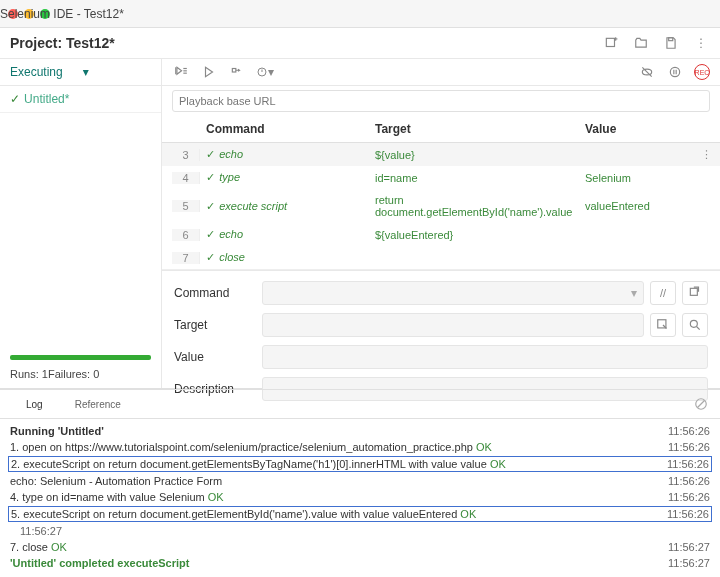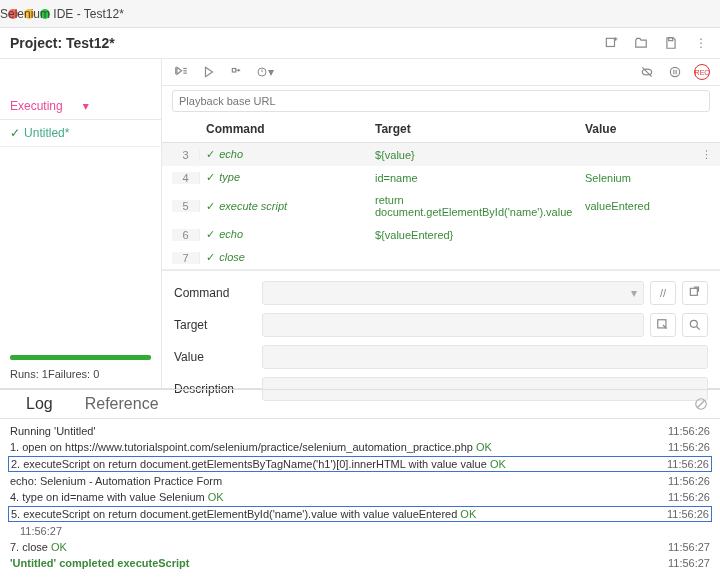--- a/index.html
+++ b/index.html
@@ -10,21 +10,21 @@
 .tl-red { background: #ff5f57; }
 .tl-yellow { background: #febc2e; }
 .tl-green { background: #28c840; }
 .title { position: absolute; left: 0; right: 0; text-align: left; font-size: 12px; color: #444; }
 .proj-row { display: flex; align-items: center; padding: 6px 10px; border-bottom: 1px solid #e8e8e8; justify-content: space-between; }
 .proj-left { font-size: 14px; font-weight: 600; }
 .proj-right { display: flex; gap: 12px; color: #888; }
 .icon-btn { width: 18px; height: 18px; display: inline-flex; align-items: center; justify-content: center; cursor: pointer; color: #888; }
 .main { display: flex; flex: 1; min-height: 0; border-bottom: 1px solid #e0e0e0; }
 .sidebar { width: 162px; border-right: 1px solid #e8e8e8; display: flex; flex-direction: column; }
-.exec-row { padding: 6px 10px; border-bottom: 1px solid #e8e8e8; font-size: 12px; color: #ec4899; display:flex; align-items:center; gap:20px;margin-top:34px;}
+.exec-row { padding: 6px 10px; border-bottom: 1px solid #e8e8e8; font-size: 12px; color: #0f766e; display:flex; align-items:center; gap:20px;}
 .test-item { padding: 6px 10px; border-bottom: 1px solid #f0f0f0; color: #4a8; font-size: 12px; }
 .side-spacer { flex: 1; }
 .progress { height: 5px; background: #3a3; margin: 0 10px 8px 10px; border-radius: 2px; }
 .runs-row { padding: 0 10px 8px; font-size: 11px; color: #444; display: flex; }
 .content { flex: 1; display: flex; flex-direction: column; min-width: 0; }
 .toolbar { display: flex; align-items: center; padding: 4px 10px; border-bottom: 1px solid #e8e8e8; gap: 10px; }
 .toolbar-right { margin-left: auto; display: flex; gap: 10px; align-items: center; }
 .rec { color: #d33; border:1px solid #d33; border-radius:50%; width:16px; height:16px; font-size:7px; display:flex;align-items:center;justify-content:center;}
 .url-row { padding: 4px 10px; }
 .url-input { width: 100%; padding: 4px 6px; border: 1px solid #e0e0e0; border-radius: 3px; font-size: 11px; color: #999; background:#fff;}
@@ -38,29 +38,29 @@
 .grid-row .col-num { color: #888; background:#f5f5f5; border-right:1px solid #eee;}
 .check { color: #3a8a3a; margin-right: 4px; }
 .kebab { position: absolute; right: 8px; color: #888; cursor:pointer;}
 .scrolltrim { height:6px; background:linear-gradient(#f8f8f8,#fff); border-bottom:1px solid #eee;}
 .form-area { padding: 10px 12px; display: grid; grid-template-columns: 80px 1fr; gap: 8px; align-items: center; border-top: 1px solid #e8e8e8; }
 .form-area label { font-size: 12px; color: #333; }
 .form-field { display: flex; gap: 6px; align-items:center;}
 .form-input { flex: 1; padding: 4px 6px; background: #f5f5f5; border: 1px solid #e5e5e5; border-radius: 3px; height: 24px; }
 .mini-btn { width: 26px; height: 24px; border: 1px solid #e0e0e0; border-radius: 3px; background:#fff; display:flex;align-items:center;justify-content:center; color:#888; font-size:11px;}
 .bottom-tabs { display: flex; align-items: center; border-top: 1px solid #e0e0e0; border-bottom: 1px solid #e0e0e0; padding: 0 10px; height: 30px; }
-.btab { padding: 6px 16px; font-size: 16px; color: #666; cursor:pointer;}
+.btab { padding: 6px 16px; font-size: 10px; color: #666; cursor:pointer;}
 .btab.active { color: #333; font-weight: 500; }
 .clear-log { margin-left: auto; color: #aaa; }
 .log-area { overflow-y: auto; padding: 4px 0 6px; }
 .log-row { display: flex; padding: 2px 10px; font-size: 11px; align-items: flex-start; }
 .log-text { flex: 1; color: #333; }
 .log-time { color: #666; margin-left: 10px; white-space: nowrap; }
 .log-ok { color: #3a8a3a; }
-.log-running { font-weight: 400; }
+.log-running { font-weight: 700; }
 .log-success { color: #3a8a3a; font-weight: 600; }
 .log-highlight { border: 1px solid #4070d0; margin: 1px 8px; padding: 1px 2px; }
 svg { width:14px; height:14px; }
 </style>
 </head>
 <body>
 
 <div class="titlebar">
   <div class="traffic">
     <span class="tl-red"></span>

